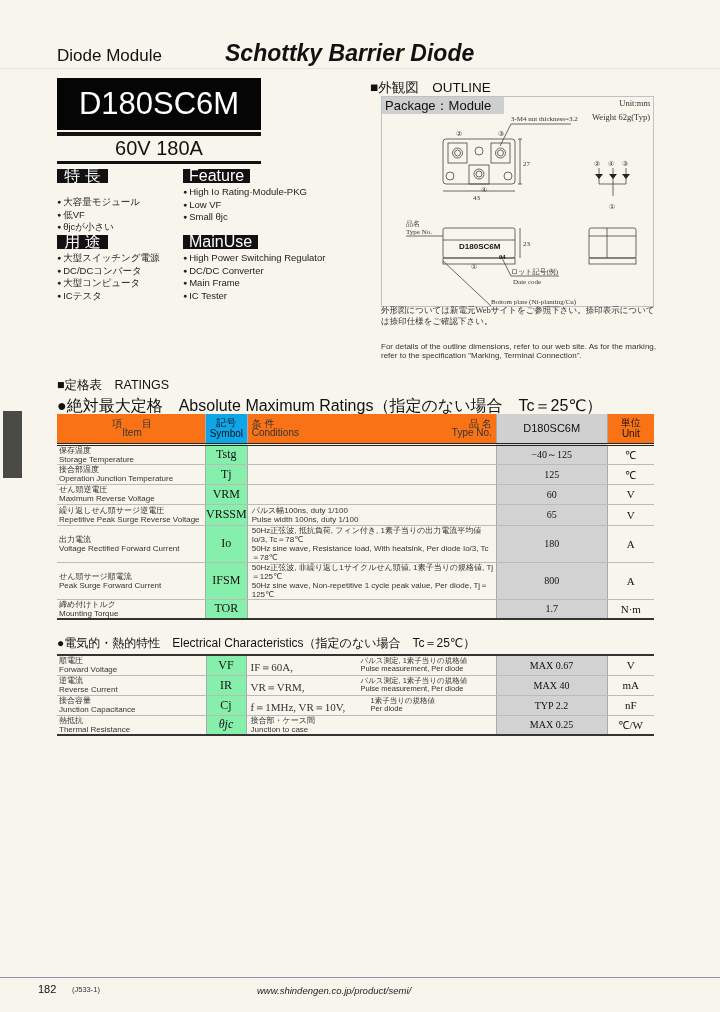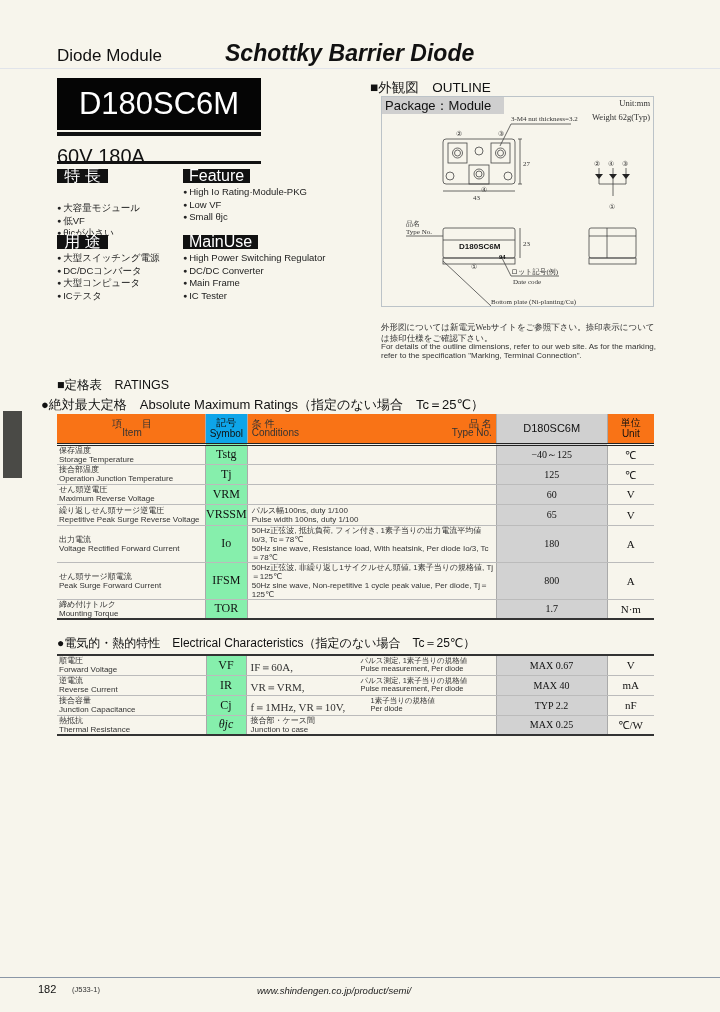--- a/index.html
+++ b/index.html
@@ -6,39 +6,39 @@
   body { width: 720px; height: 1012px; background: #f7f5ec; font-family: "Liberation Sans", "DejaVu Sans", sans-serif; color: #111; position: relative; overflow: hidden; }
   .abs { position: absolute; }
   .serif { font-family: "Liberation Serif", "DejaVu Serif", serif; }
 
   #hdr-left { left: 57px; top: 46px; font-size: 17px; }
   #hdr-right { left: 225px; top: 40px; font-size: 23px; font-weight: bold; font-style: italic; }
   #hdr-rule { left: 0; top: 68px; width: 720px; height: 1px; background: #e1e4ea; }
 
   #part-box { left: 57px; top: 78px; width: 204px; height: 52px; background: #050505; color: #fff; font-size: 31px; text-align: center; line-height: 52px; }
   #rating-rule1 { left: 57px; top: 132px; width: 204px; height: 4px; background: #111; }
-  #rating-text { left: 57px; top: 144px; width: 204px; font-size: 20px; line-height: 24px; }
+  #rating-text { left: 57px; top: 136px; width: 204px; text-align: center; font-size: 20px; line-height: 24px; }
   #rating-rule2 { left: 57px; top: 161px; width: 204px; height: 3px; background: #111; }
 
   .tag { background: #111; color: #fff; font-size: 16px; padding: 0 6px; height: 14px; line-height: 14px; display: inline-block; }
   .list { font-size: 9.5px; line-height: 12.5px; color: #222; }
   .list li { list-style: none; }
   .list li::before { content: "● "; font-size: 7px; vertical-align: 1px; }
 
   #outline-title { left: 370px; top: 79px; font-size: 13.5px; }
   #outline-box { left: 381px; top: 96px; width: 273px; height: 211px; border: 1px solid #bcc3c8; }
   #pkg-label { left: 382px; top: 97px; width: 122px; height: 17px; background: #cfcfcf; font-size: 13px; line-height: 17px; padding-left: 3px; }
   #unit-lbl { left: 560px; top: 98px; width: 90px; text-align: right; font-size: 8.5px; color: #333; }
   #weight-lbl { left: 540px; top: 112px; width: 110px; text-align: right; font-size: 8.5px; color: #333; }
 
-  #outline-note-jp { left: 381px; top: 322px; width: 275px; font-size: 8.5px; line-height: 11px; color: #333; }
+  #outline-note-jp { left: 381px; top: 305px; width: 275px; font-size: 8.5px; line-height: 11px; color: #333; }
   #outline-note-en { left: 381px; top: 342px; width: 275px; font-size: 8px; line-height: 9px; color: #333; text-align: justify; }
 
   #ratings-title { left: 57px; top: 377px; font-size: 12.5px; }
-  #amr-title { left: 41px; top: 396px; font-size: 13px; }
+  #amr-title { left: 57px; top: 396px; font-size: 16px; }
   #ec-title { left: 57px; top: 635px; font-size: 12px; }
 
   table { border-collapse: collapse; position: absolute; left: 57px; width: 597px; font-size: 8px; }
   td, th { border-bottom: 1px solid #bbb; vertical-align: middle; font-weight: normal; }
   .t-item { width: 149px; padding-left: 2px; line-height: 9px; color: #333; }
   .t-sym { width: 40px; background: #86efac; text-align: center; font-size: 12px; font-family: "Liberation Serif", serif; border-left: 1px solid #aaa; border-right: 1px solid #aaa; }
   .t-cond { width: 250px; padding-left: 4px; line-height: 9px; color: #333; }
   .t-val { width: 111px; background: #d2d2d2; text-align: center; font-size: 10px; font-family: "Liberation Serif", serif; border-left: 1px solid #aaa; border-right: 1px solid #aaa; }
   .t-unit { width: 47px; text-align: center; font-size: 11px; font-family: "Liberation Serif", serif; }
   thead th { background: #f97316; border-bottom: 3px double #222; height: 30px; font-size: 10px; line-height: 11px; }
@@ -63,21 +63,21 @@
 
 <div class="abs" id="part-box">D180SC6M</div>
 <div class="abs" id="rating-rule1"></div>
 <div class="abs" id="rating-text">60V 180A</div>
 <div class="abs" id="rating-rule2"></div>
 
 <div class="abs" id="side-tab"></div>
 
 <div class="abs" style="left:57px;top:167px;">
   <span class="tag" style="width:51px;text-align:center;">特 長</span>
-  <ul class="list" style="margin-top:17px;">
+  <ul class="list" style="margin-top:11px;">
     <li>大容量モジュール</li>
     <li>低VF</li>
     <li>θjcが小さい</li>
   </ul>
 </div>
 <div class="abs" style="left:183px;top:167px;">
   <span class="tag">Feature</span>
   <ul class="list" style="margin-top:1px;">
     <li>High Io Rating·Module-PKG</li>
     <li>Low VF</li>

